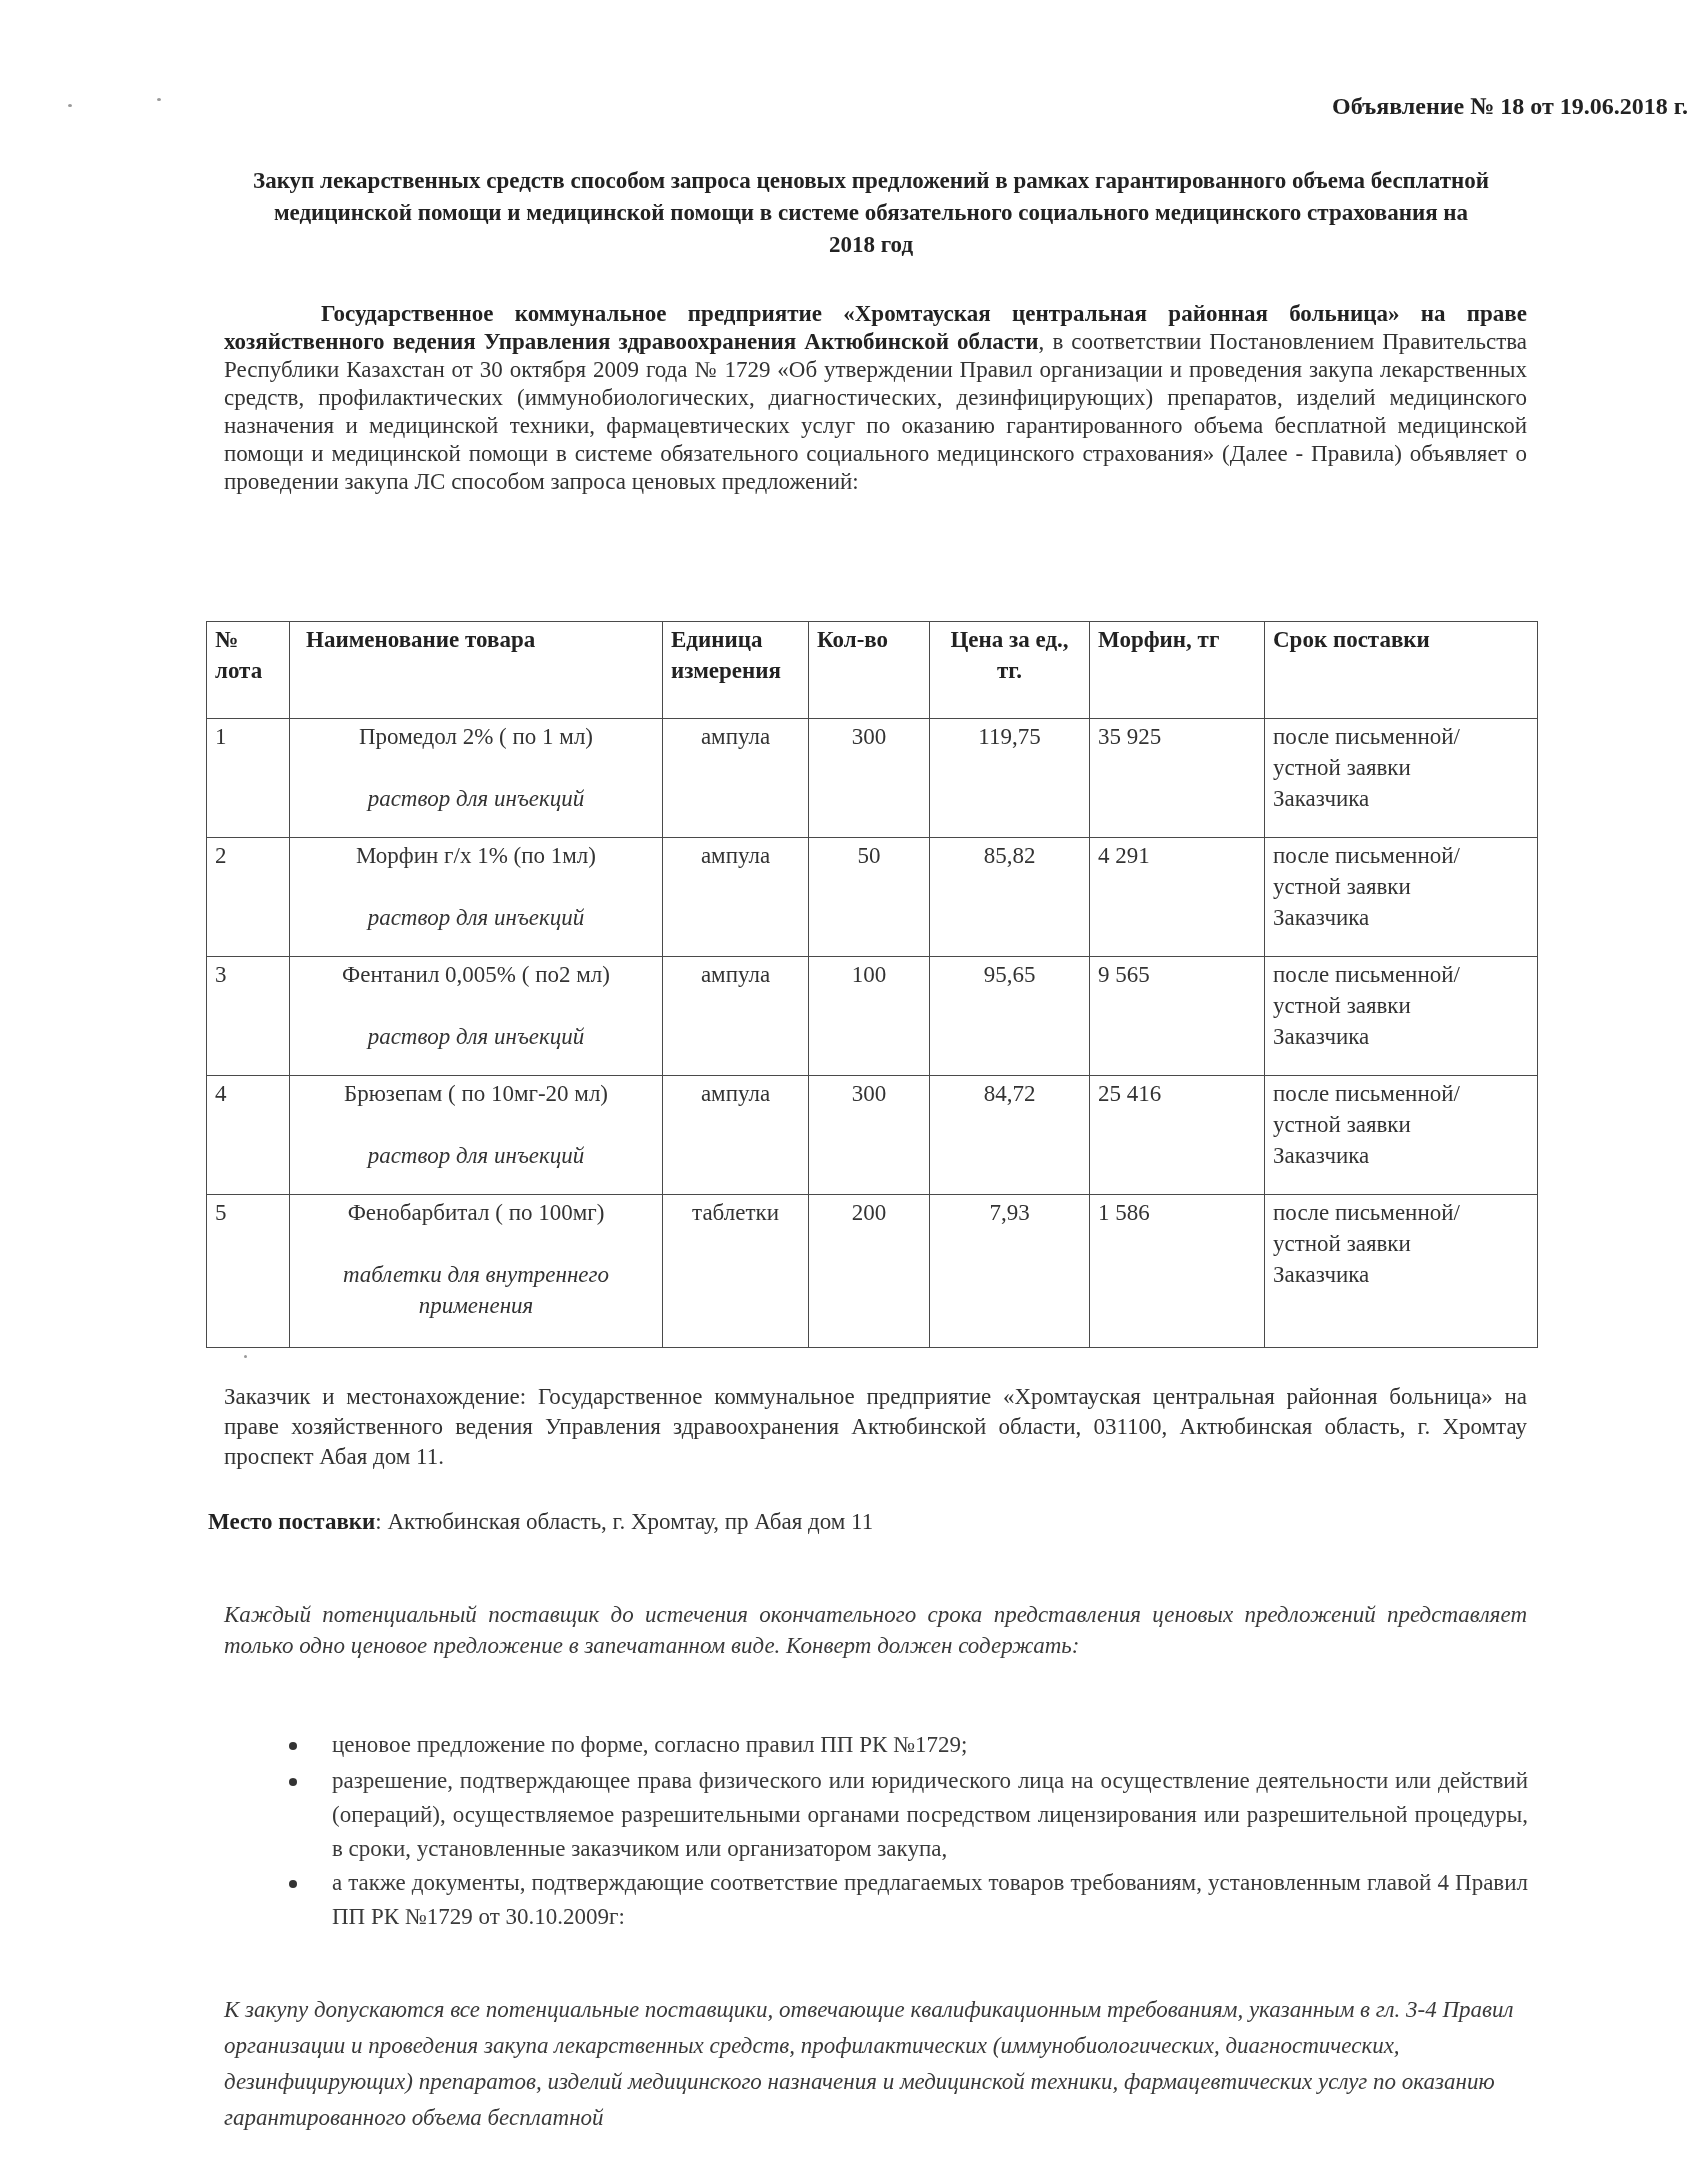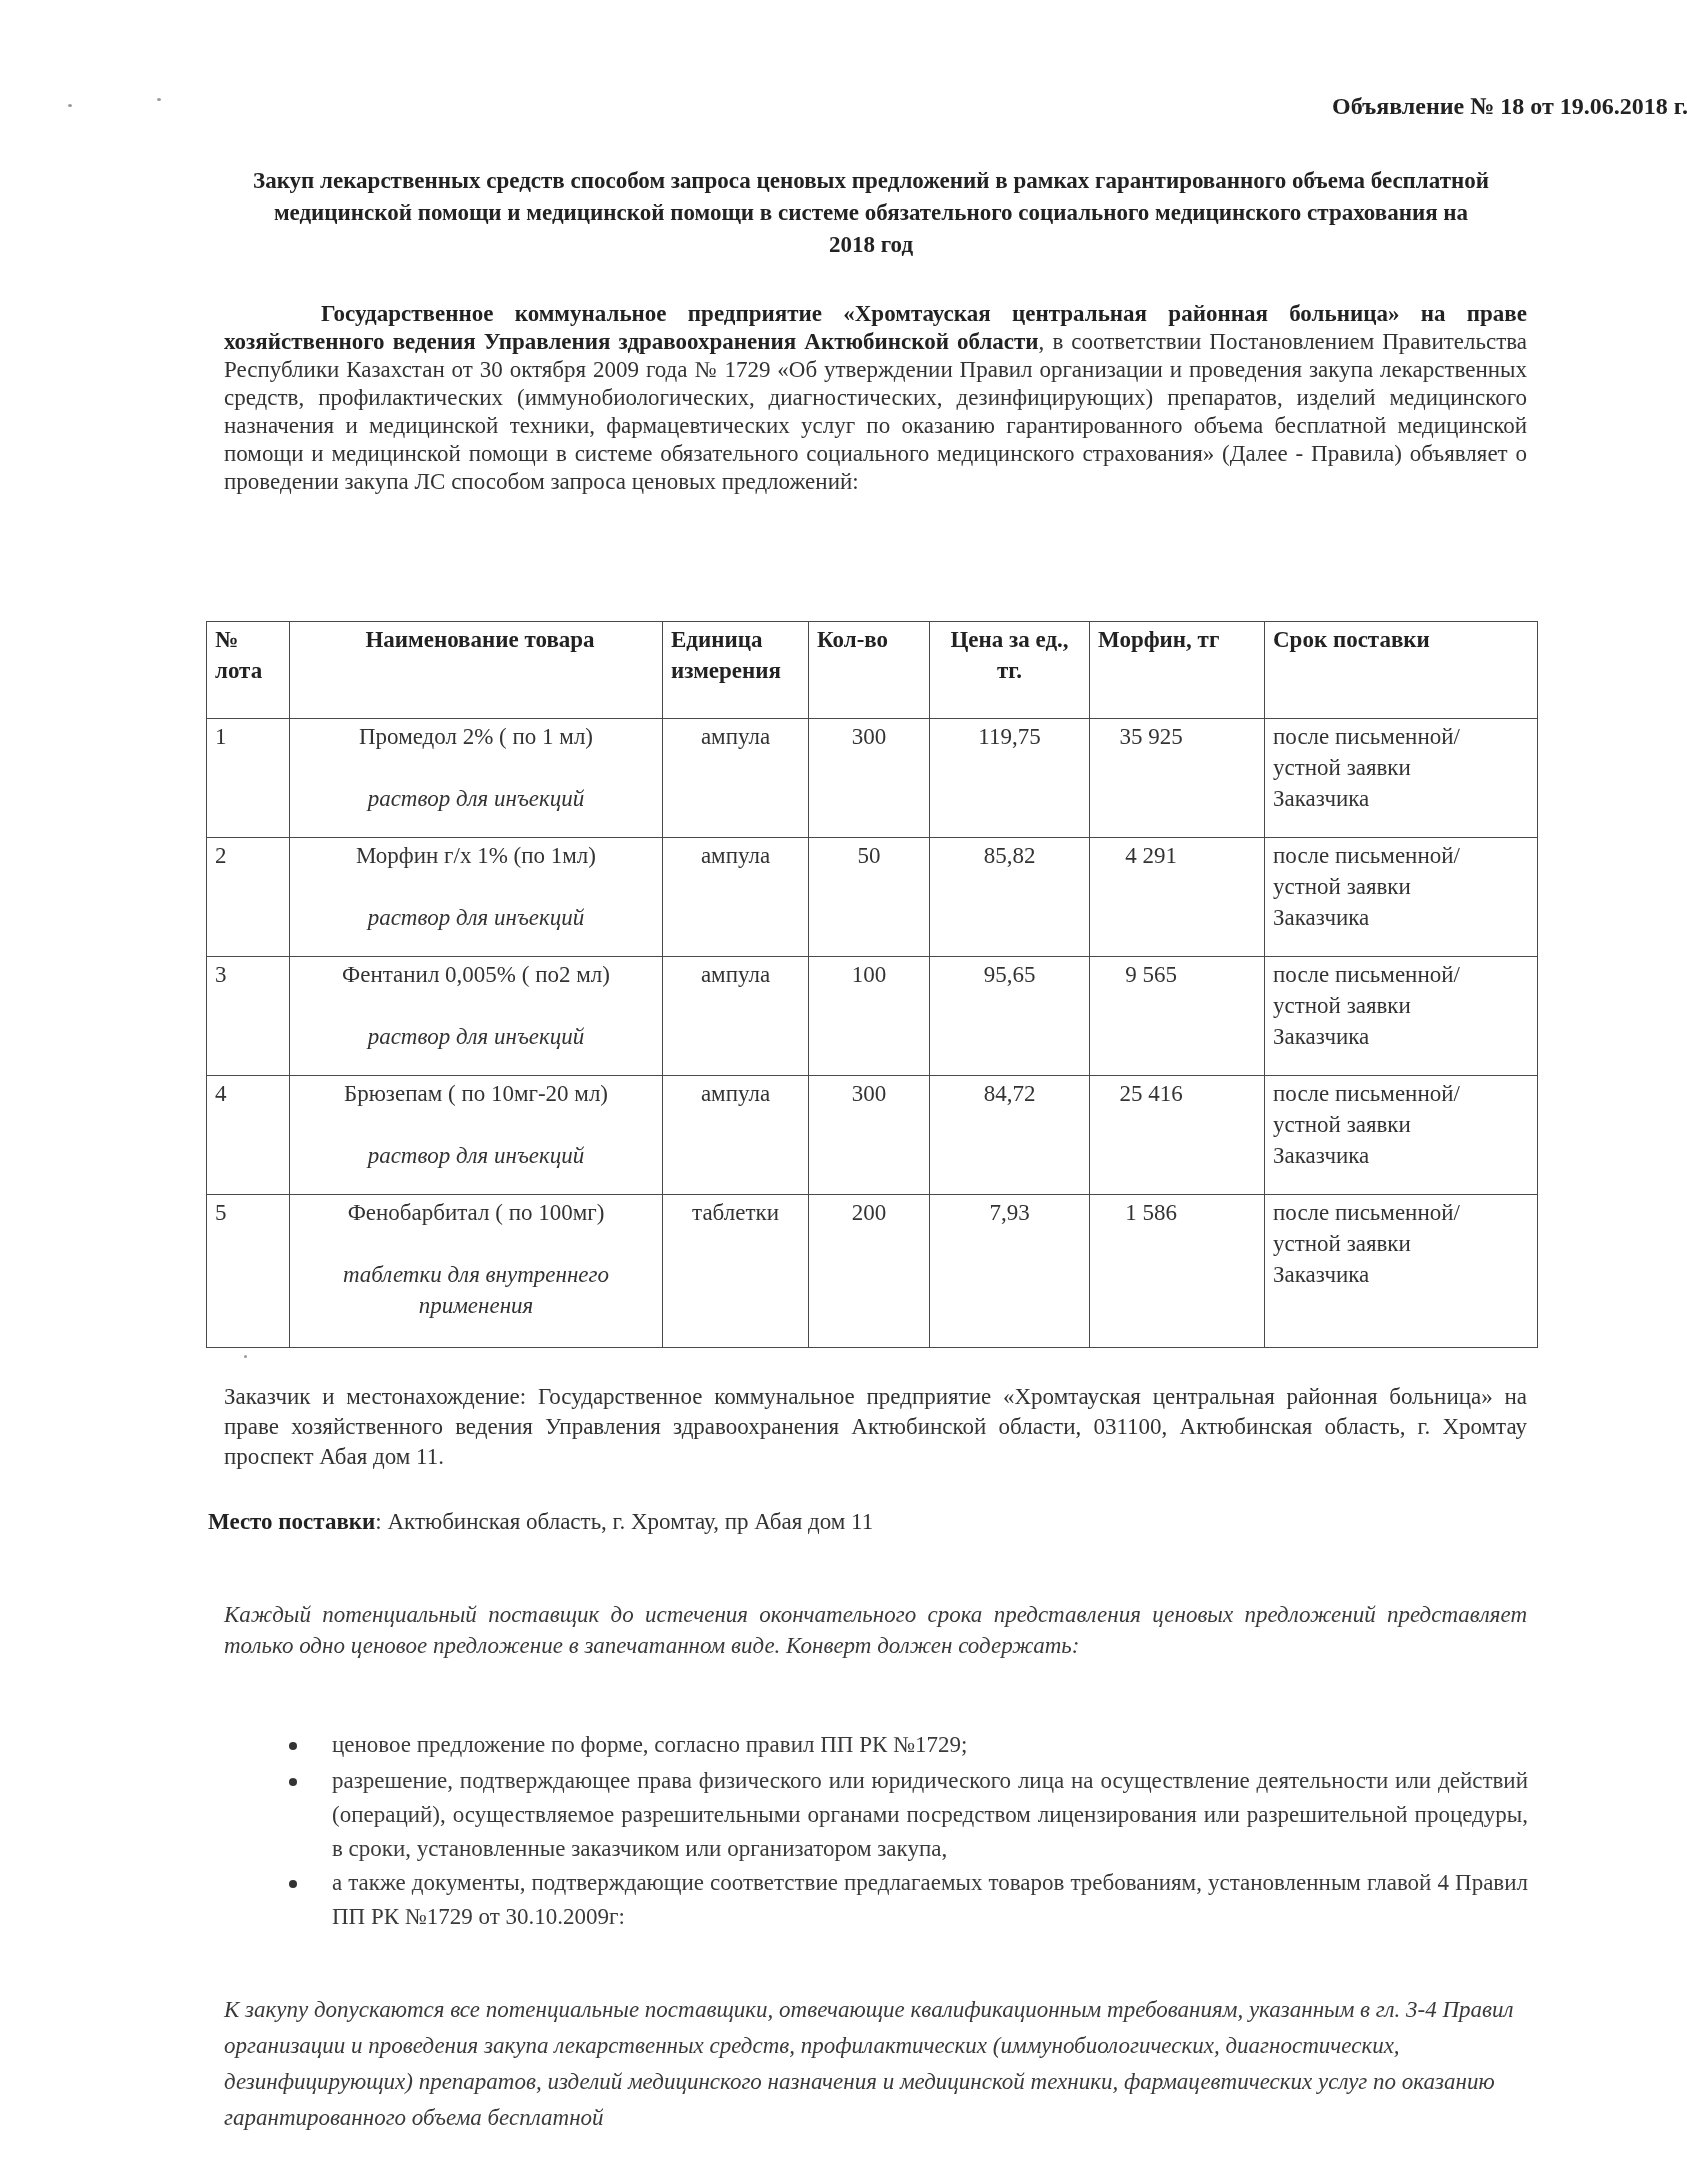--- a/index.html
+++ b/index.html
@@ -31,21 +31,21 @@
     border: 1.5px solid #4a4a4a; vertical-align: top; padding: 2px 8px 0 8px;
     font-weight: normal;
   }
   table.lots th { font-weight: bold; text-align: left; color: #222; }
   table.lots tr.head { height: 97px; }
   table.lots tr.row { height: 119px; }
   table.lots tr.row.last { height: 153px; }
   .c-name { text-align: center; }
   .c-name .form { display: block; font-style: italic; margin-top: 31px; }
   .c-center { text-align: center; }
-  .c-right { text-align: center; padding-right: 60px !important; }
+  .c-right { text-align: left; padding-right: 60px !important; }
   .customer {
     left: 224px; width: 1303px; top: 1382px;
     font-size: 23px; line-height: 30px; text-align: justify; color: #333;
   }
   .place {
     left: 208px; width: 1303px; top: 1507px; font-size: 23px; line-height: 30px; color: #333;
   }
   .place b { color: #222; }
   .envelope {
     left: 224px; width: 1303px; top: 1599px;
@@ -83,21 +83,21 @@
       <col style="width:373px">
       <col style="width:146px">
       <col style="width:121px">
       <col style="width:160px">
       <col style="width:175px">
       <col style="width:273px">
   </colgroup>
   <tbody>
       <tr class="head">
     <th style="padding-right:20px;">№ лота</th>
-    <th style="padding-left:16px;text-align:center;">Наименование товара</th>
+    <th style="padding-left:16px;">Наименование товара</th>
     <th>Единица измерения</th>
     <th>Кол-во</th>
     <th style="text-align:center;">Цена за ед., тг.</th>
     <th>Морфин, тг</th>
     <th>Срок поставки</th>
   </tr>
   <tr class="row">
     <td>1</td>
     <td class="c-name"><span>Промедол 2% ( по 1 мл)</span><span class="form">раствор для инъекций</span></td>
     <td class="c-center">ампула</td>

